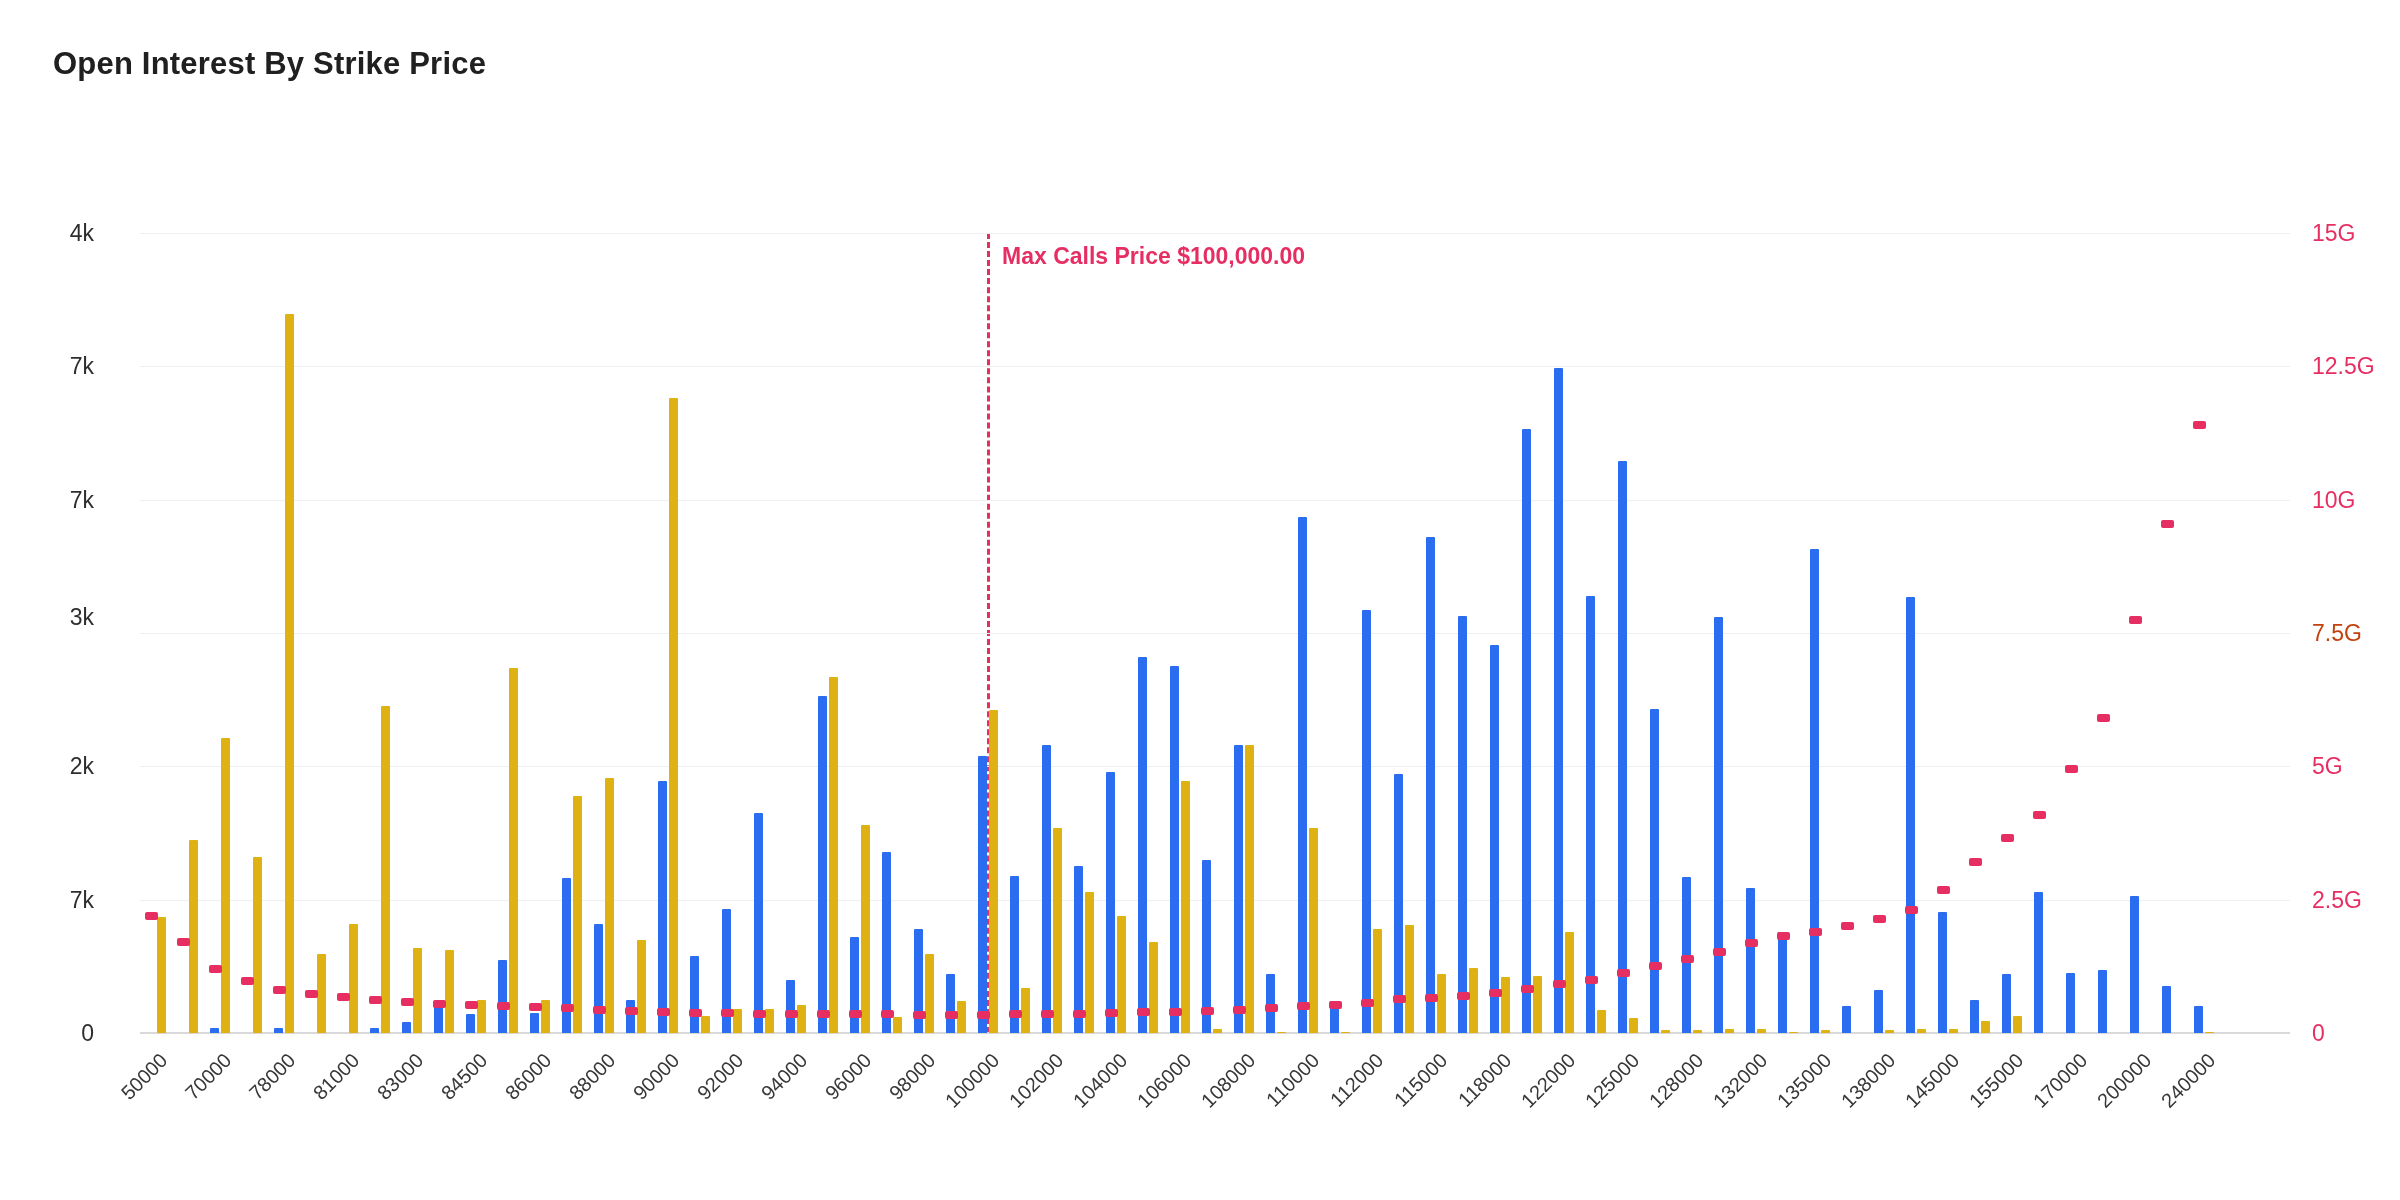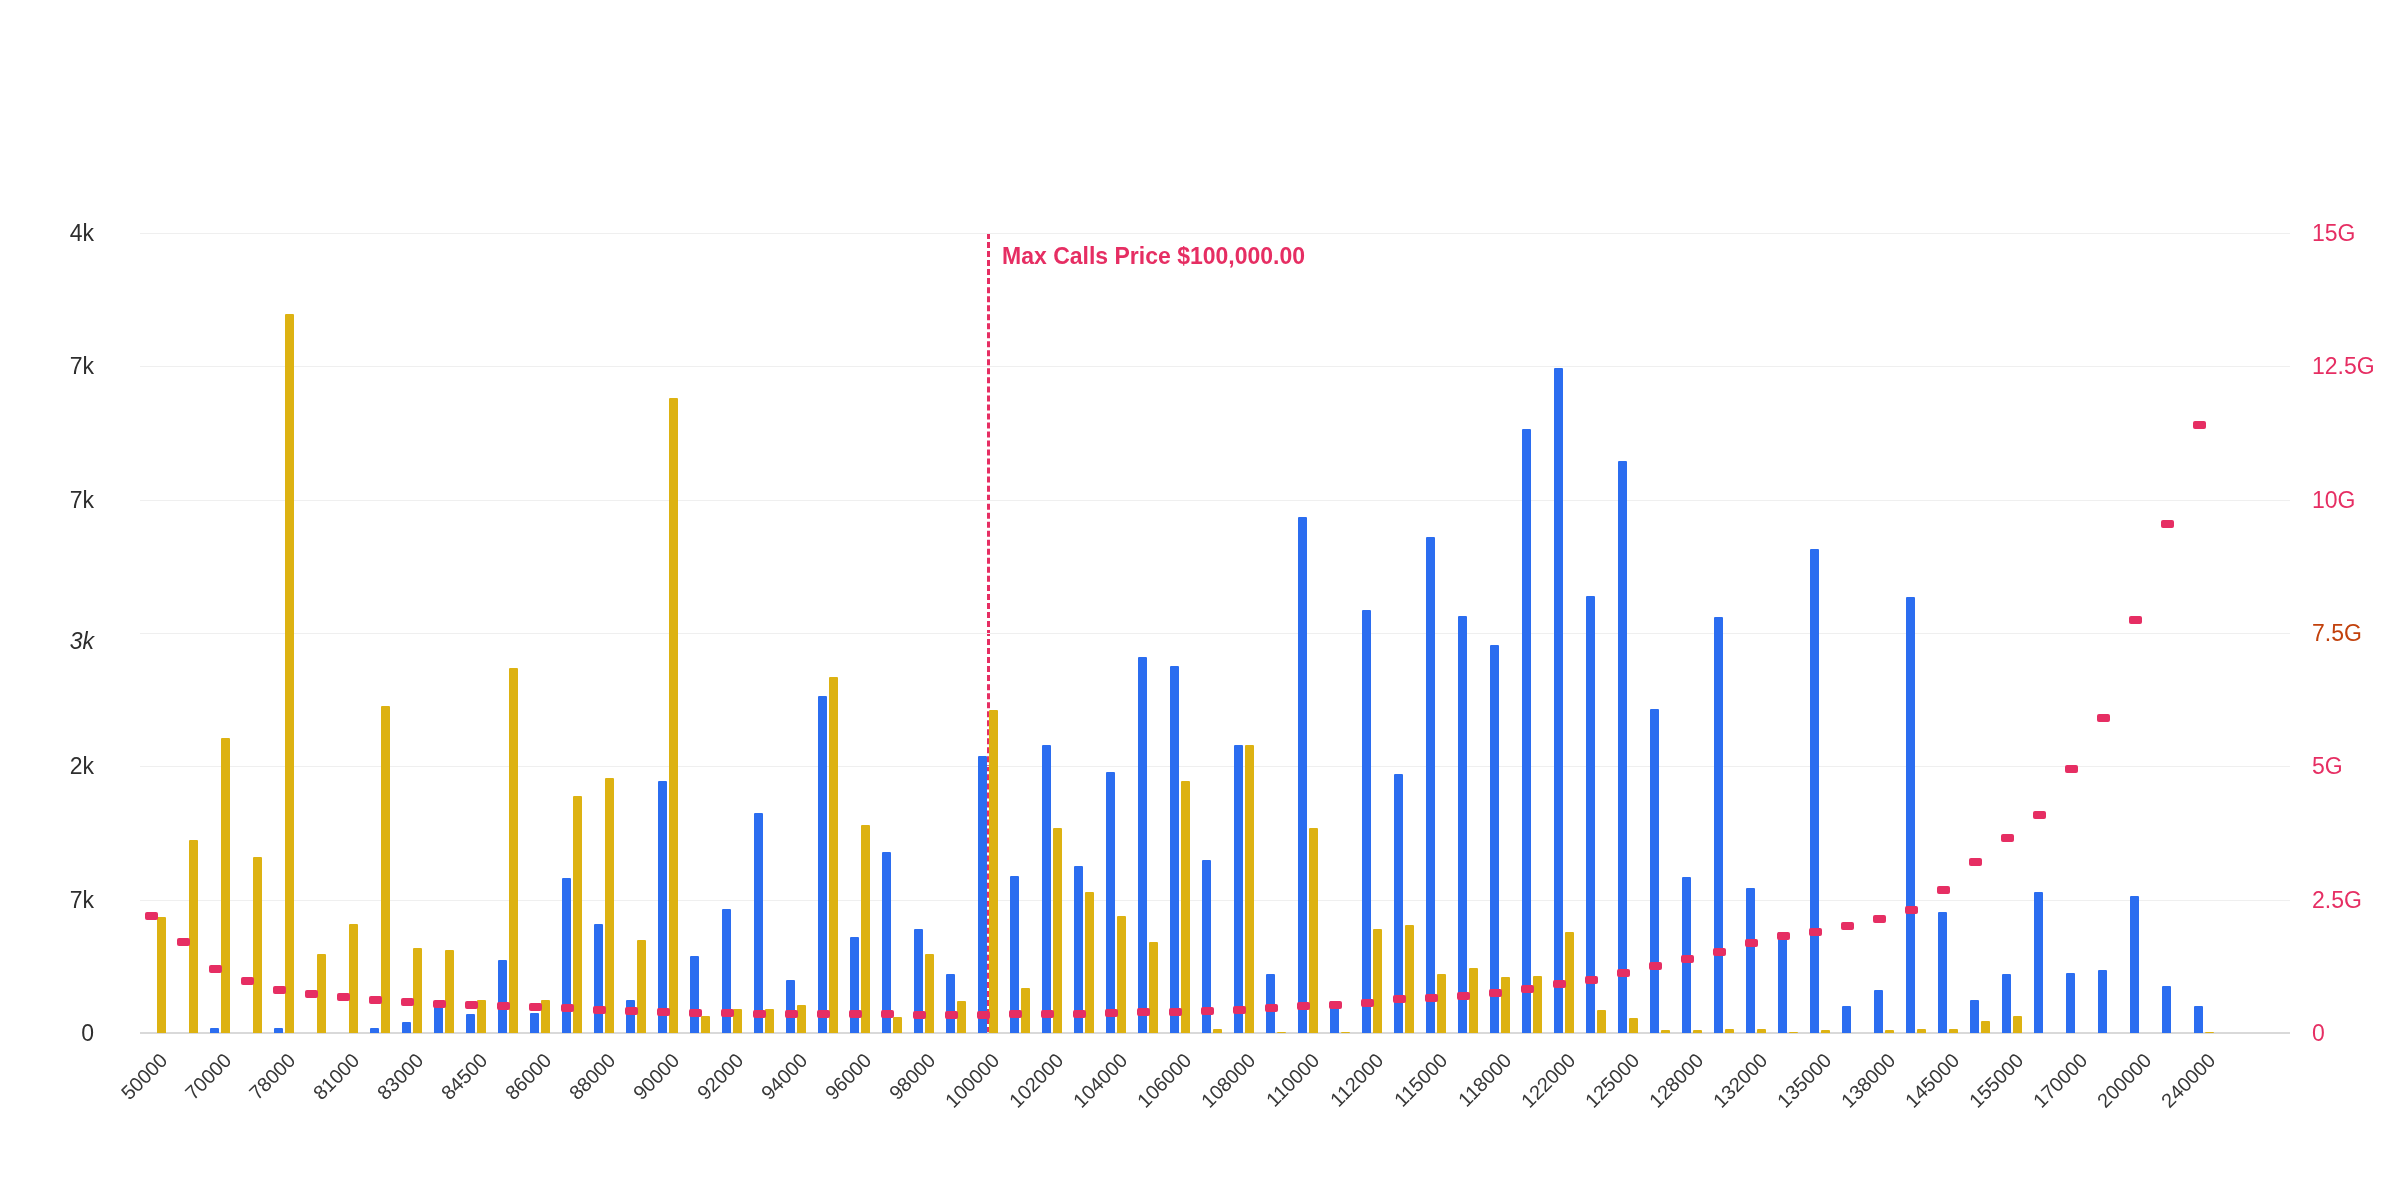--- a/index.html
+++ b/index.html
@@ -34,36 +34,37 @@
     transform:rotate(-45deg);transform-origin:100% 0;
   }
   .maxpain-line{position:absolute;top:0;width:0;border-left:3px dashed;}
   .maxpain-label{position:absolute;font-size:23px;font-weight:700;white-space:nowrap;}
 </style>
 </head>
 <body>
 
 <div id="chart">
 
+  <div class="title">Open Interest By Strike Price</div>
 
 
   <div class="plot">
     <div class="maxpain-line" style="left: 847px; height: 800px; border-left-color: rgb(230, 46, 99);"></div>
     <div class="maxpain-label" style="left: 862px; top: 10px; color: rgb(230, 46, 99);">Max Calls Price $100,000.00</div>
   <div class="axis-line" style="top: 799px;"></div>
       <div class="ytick-left" style="top: 800px;">0</div>
       <div class="ytick-right" style="top: 800px; color: rgb(230, 46, 99);">0</div>
       <div class="gridline" style="top: 666.667px;"></div>
       <div class="ytick-left" style="top: 666.667px;">7k</div>
       <div class="ytick-right" style="top: 666.667px; color: rgb(230, 46, 99);">2.5G</div>
       <div class="gridline" style="top: 533.333px;"></div>
       <div class="ytick-left" style="top: 533.333px;">2k</div>
       <div class="ytick-right" style="top: 533.333px; color: rgb(230, 46, 99);">5G</div>
       <div class="gridline" style="top: 400px;"></div>
-      <div class="ytick-left" style="top: 408px; font-style: italic;">3k</div>
+      <div class="ytick-left" style="top: 384px;">3k</div>
       <div class="ytick-right" style="top: 400px; color: #c2410c;">7.5G</div>
       <div class="gridline" style="top: 266.667px;"></div>
       <div class="ytick-left" style="top: 266.667px;">7k</div>
       <div class="ytick-right" style="top: 266.667px; color: rgb(230, 46, 99);">10G</div>
       <div class="gridline" style="top: 133.333px;"></div>
       <div class="ytick-left" style="top: 133.333px;">7k</div>
       <div class="ytick-right" style="top: 133.333px; color: rgb(230, 46, 99);">12.5G</div>
       <div class="gridline" style="top: 0px;"></div>
       <div class="ytick-left" style="top: 0px;">4k</div>
       <div class="ytick-right" style="top: 0px; color: rgb(230, 46, 99);">15G</div>

